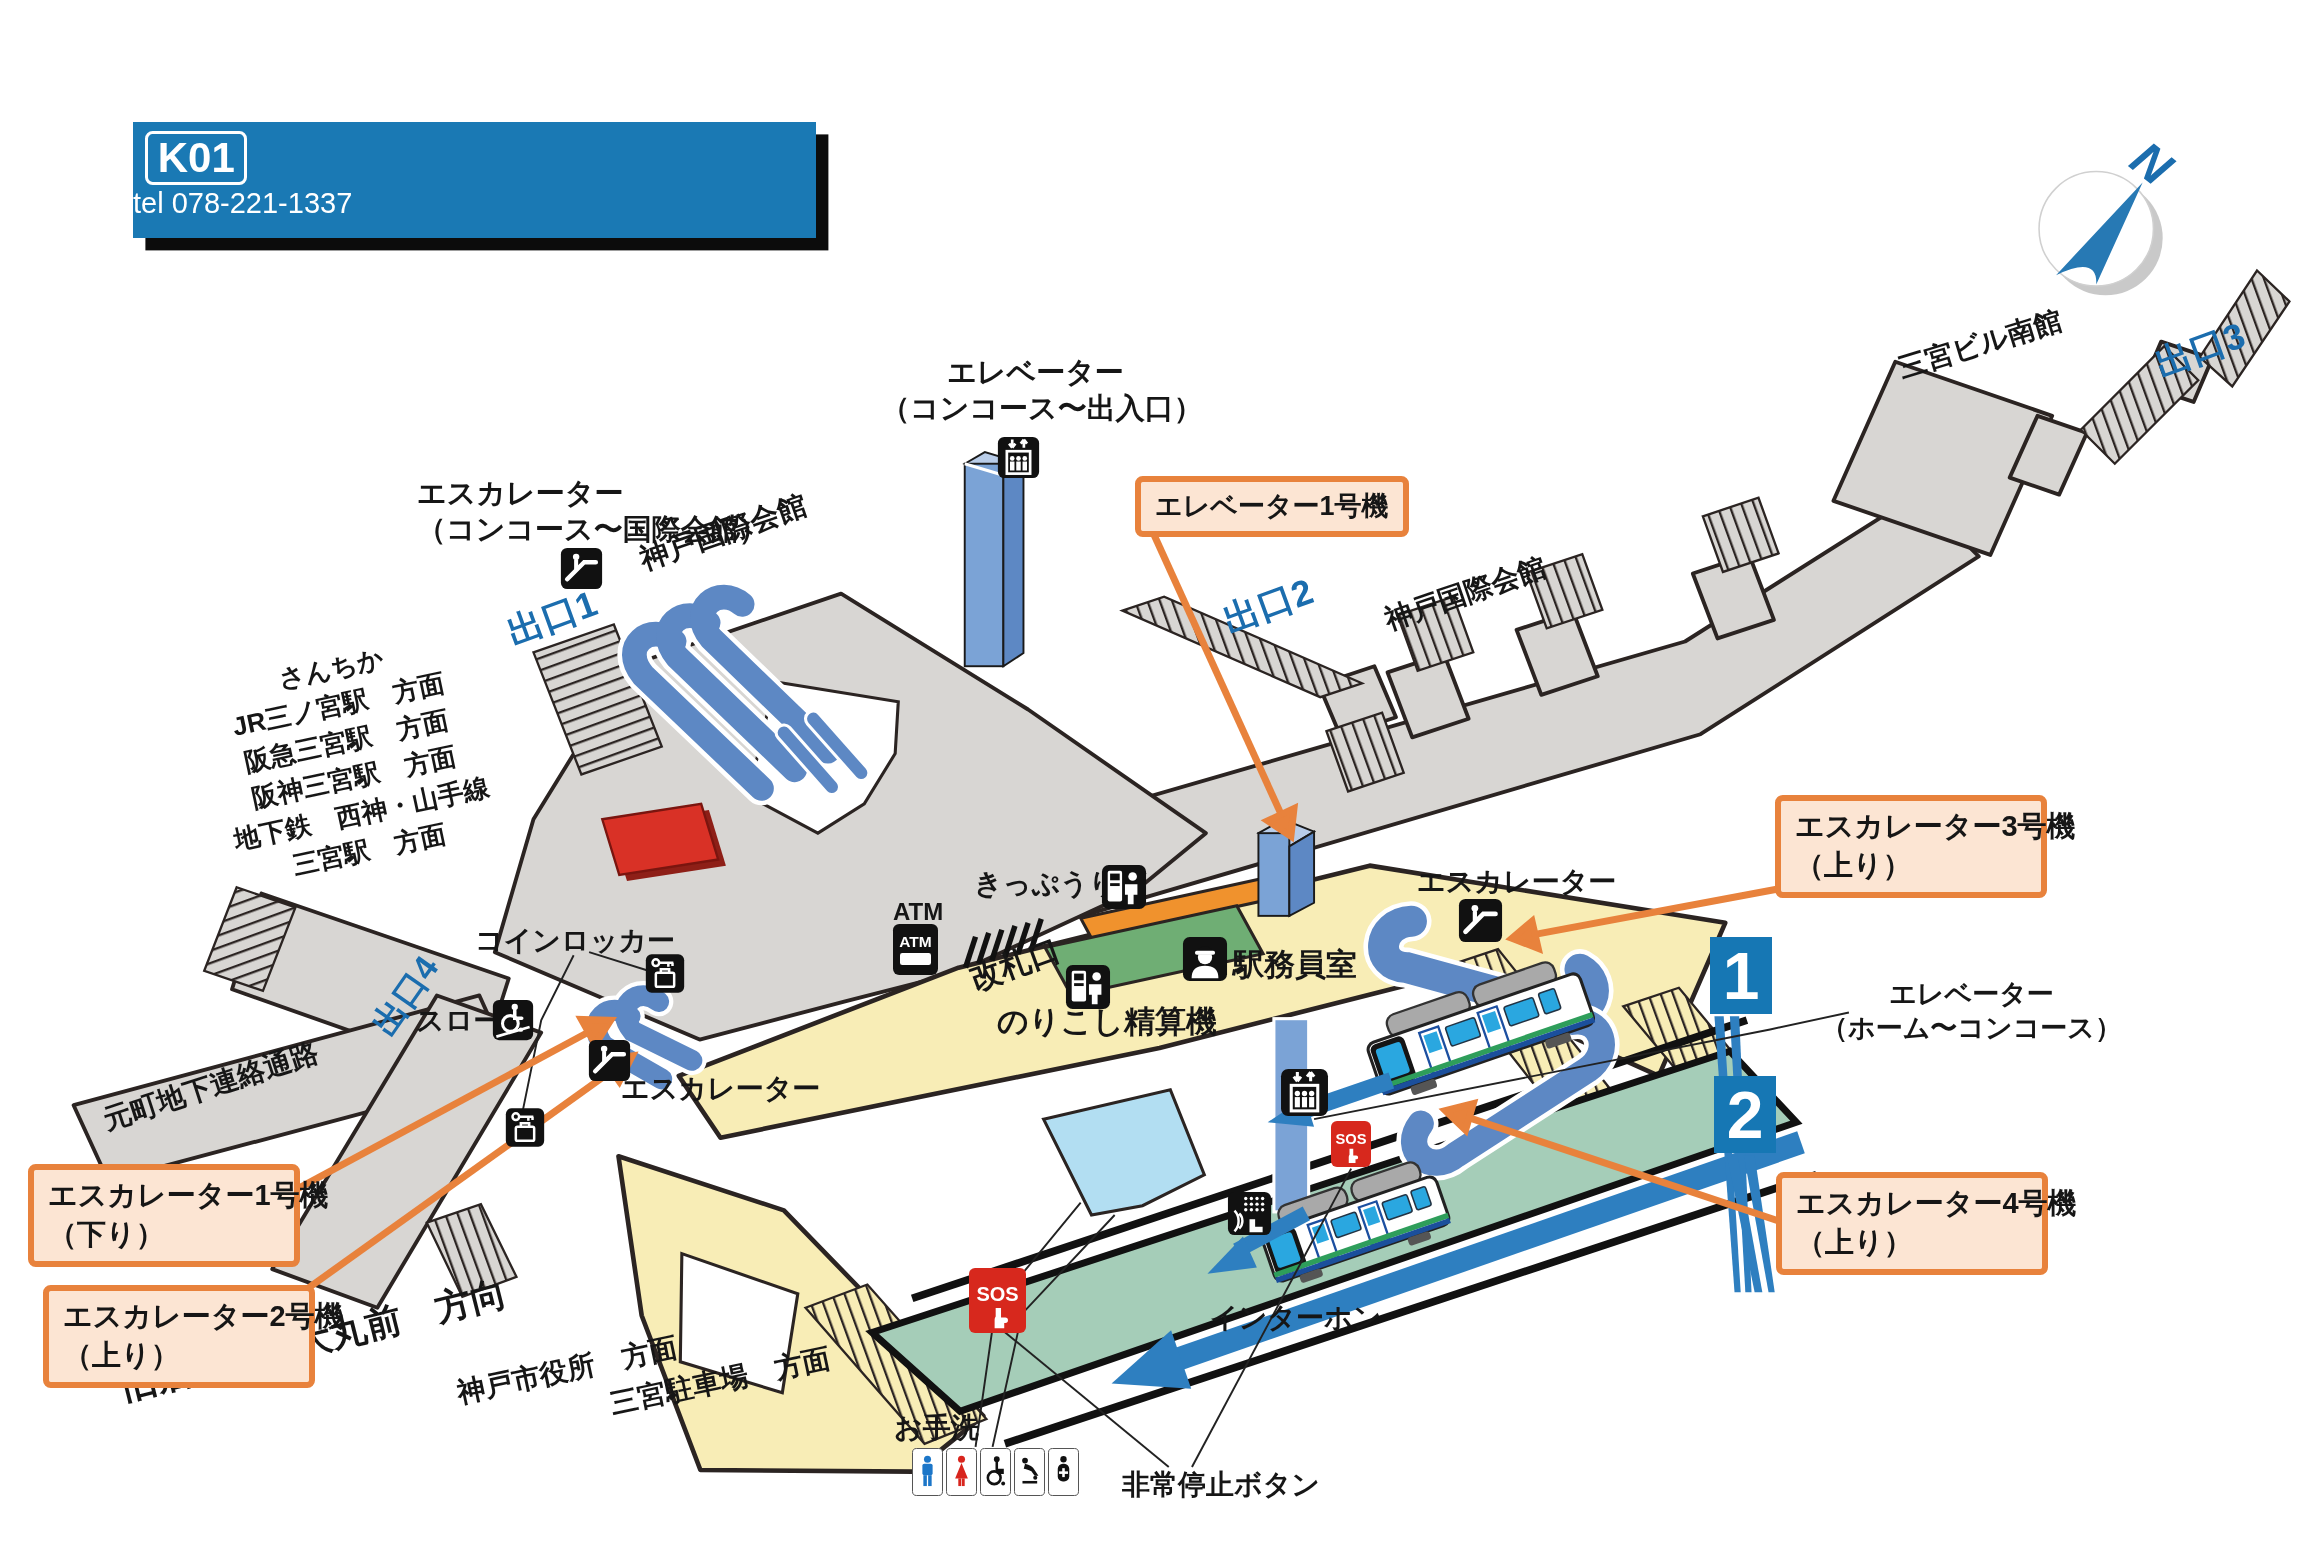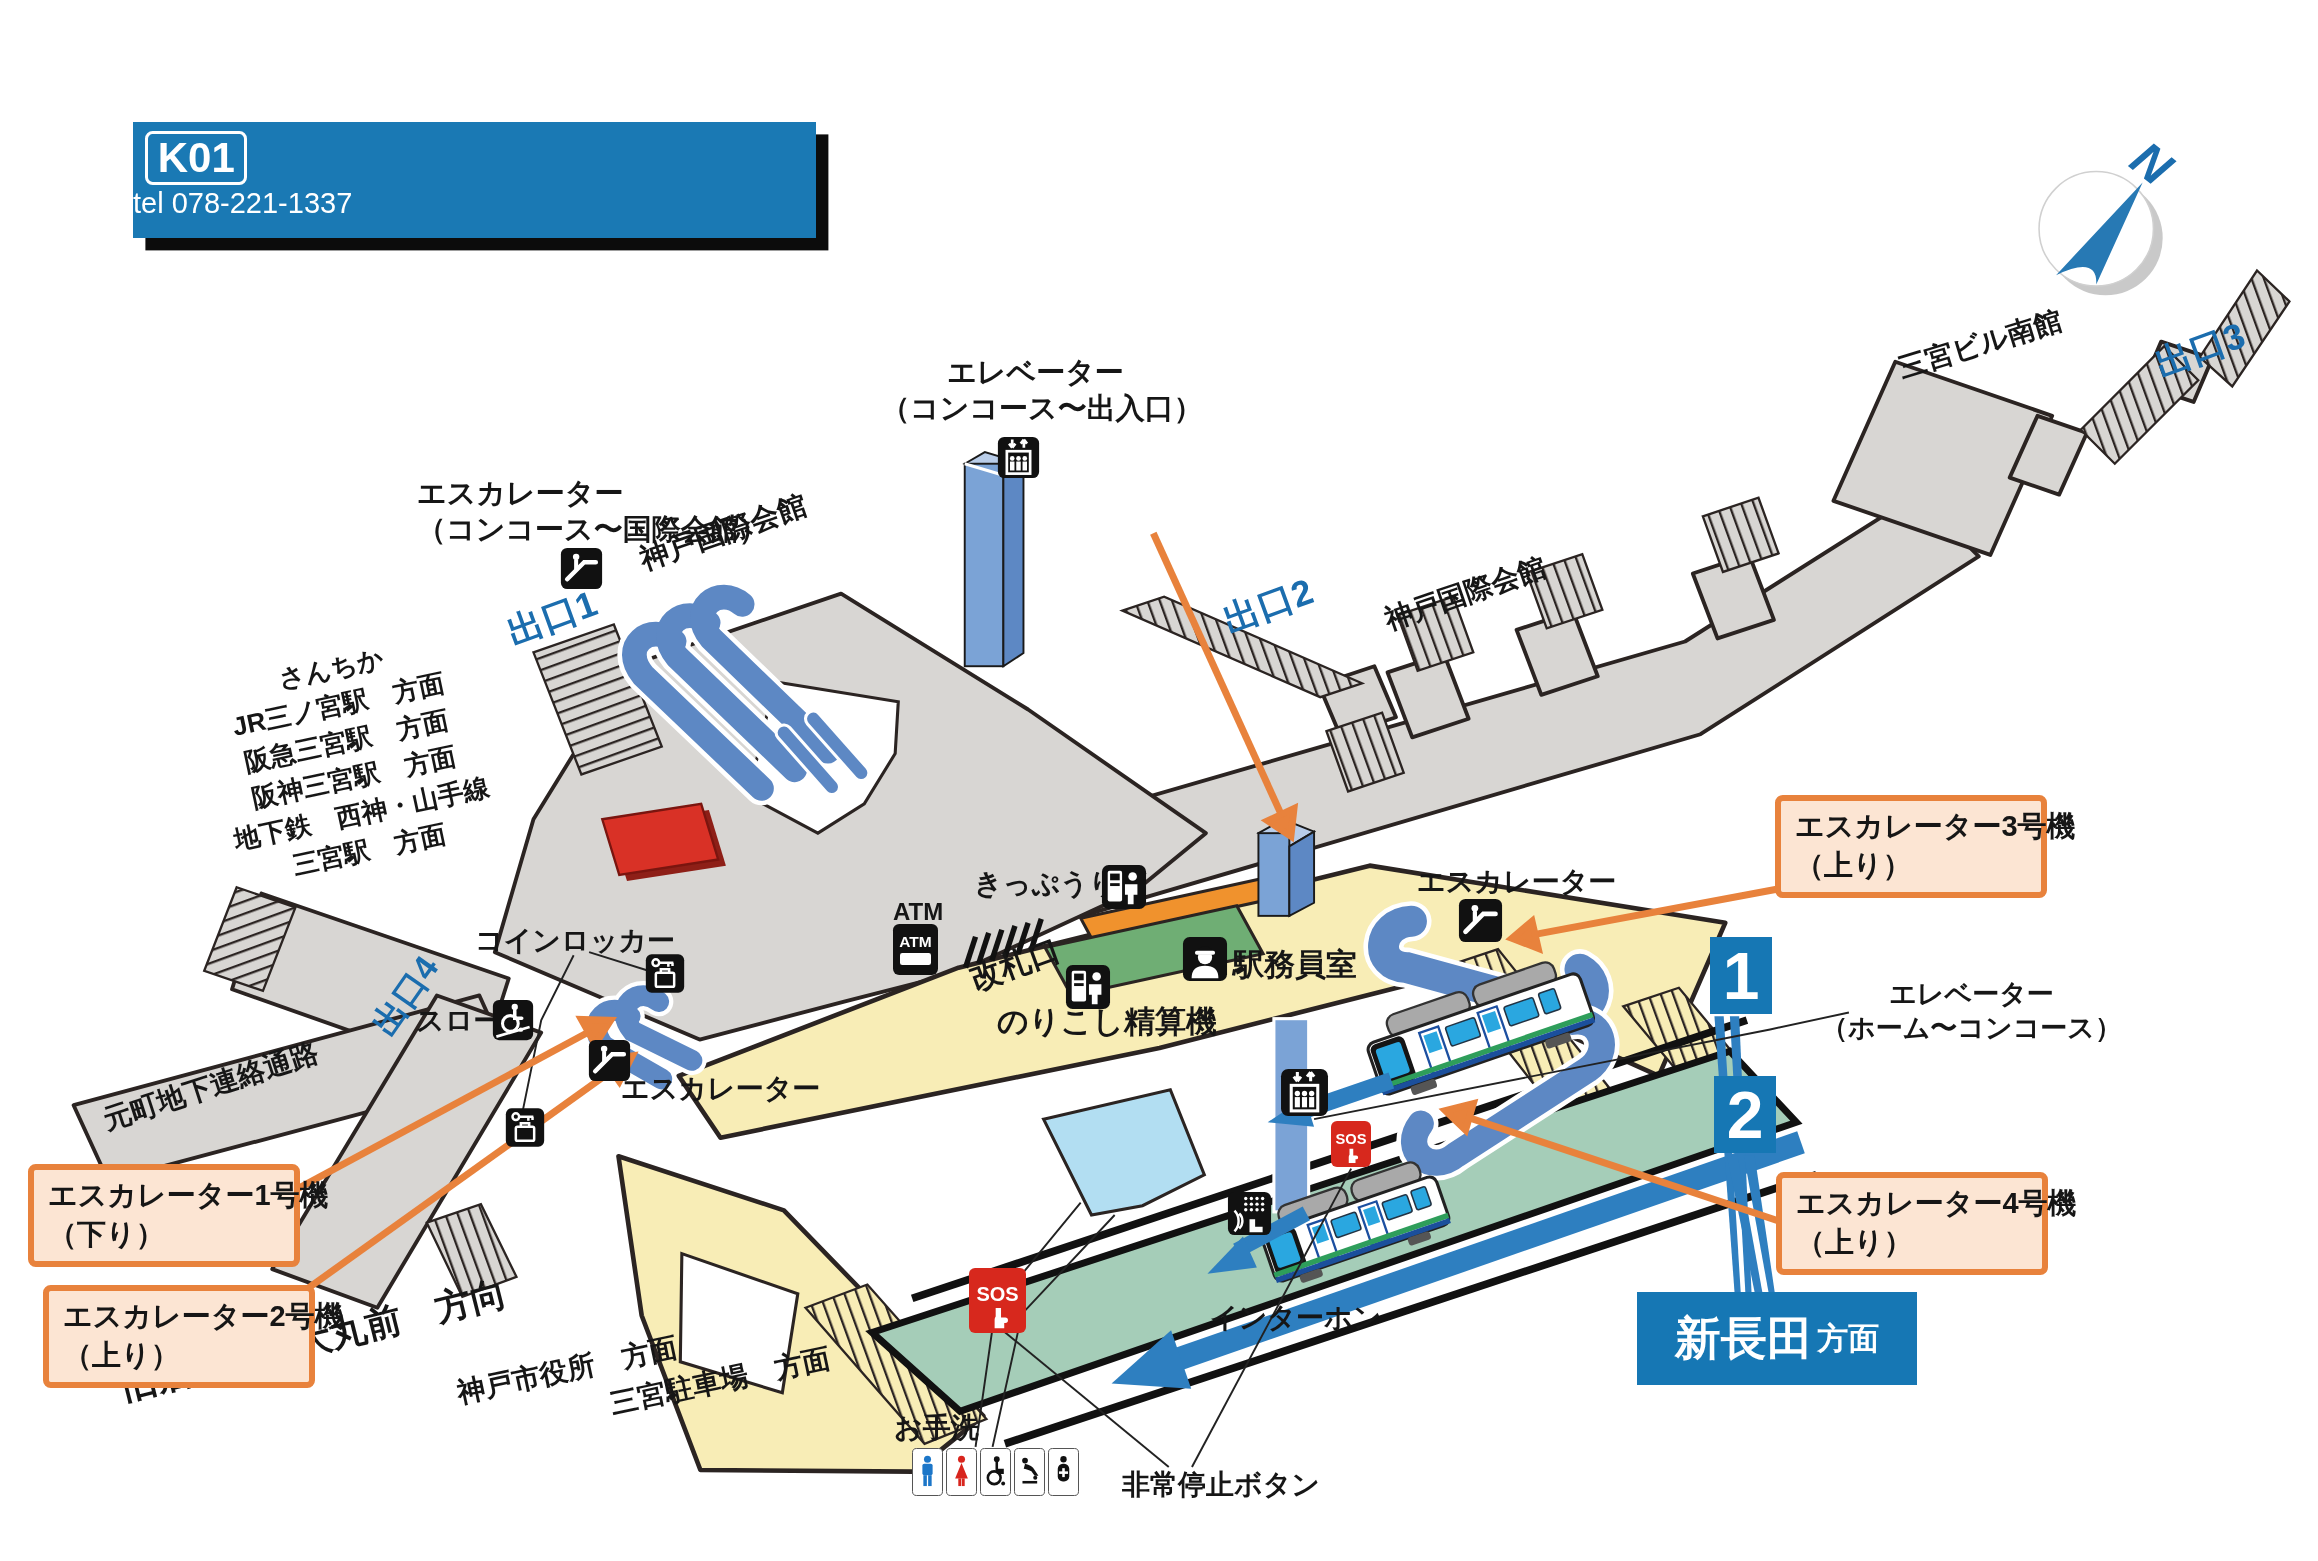--- a/index.html
+++ b/index.html
@@ -399,43 +399,42 @@
   <span style="display:block">（ホーム〜コンコース）</span>
 </div>
 <div class="lbl" style="left:99px;top:1104px;transform:rotate(-18deg)">元町地下連絡通路</div>
 <div class="lbl" style="left:116px;top:1366px;font-size:36px;transform:rotate(-14deg)">旧居留地・大丸前　方向</div>
 <div class="lbl" style="left:454px;top:1376px;transform:rotate(-12deg)">神戸市役所　方面</div>
 <div class="lbl" style="left:607px;top:1387px;transform:rotate(-12deg)">三宮駐車場　方面</div>
 <div class="lbl" style="left:894px;top:1410px">お手洗</div>
 <div class="lbl" style="left:1122px;top:1467px">非常停止ボタン</div>
 <div class="lbl" style="left:1210px;top:1300px">インターホン</div>
 
+<div class="callout" style="left:1135px;top:476px;font-size:27px">
+  <span>エレベーター1号機</span>
+</div>
 <div class="callout" style="left:28px;top:1164px;width:232px">
   <span style="display:block">エスカレーター1号機</span>
   <span style="display:block">（下り）</span>
 </div>
 <div class="callout" style="left:43px;top:1285px;width:232px">
   <span style="display:block">エスカレーター2号機</span>
   <span style="display:block">（上り）</span>
 </div>
 <div class="callout" style="left:1775px;top:795px;width:232px">
   <span style="display:block">エスカレーター3号機</span>
   <span style="display:block">（上り）</span>
 </div>
 <div class="callout" style="left:1776px;top:1172px;width:232px">
   <span style="display:block">エスカレーター4号機</span>
   <span style="display:block">（上り）</span>
 </div>
 
 <div class="sq" style="left:1710px;top:937px">1</div>
 <div class="sq" style="left:1714px;top:1076px">2</div>
-<div class="destbox">
-  <span class="big">新長田</span>
-      <span class="small">方面</span>
-</div>
 
 <div class="icon" style="left:560px;top:547px;width:43px;height:43px">
       <svg viewBox="0 0 48 48">
         <use href="#i-esc"></use>
       </svg>
     </div>
 <div class="icon" style="left:588px;top:1039px;width:43px;height:43px">
       <svg viewBox="0 0 48 48">
         <use href="#i-esc"></use>
       </svg>

